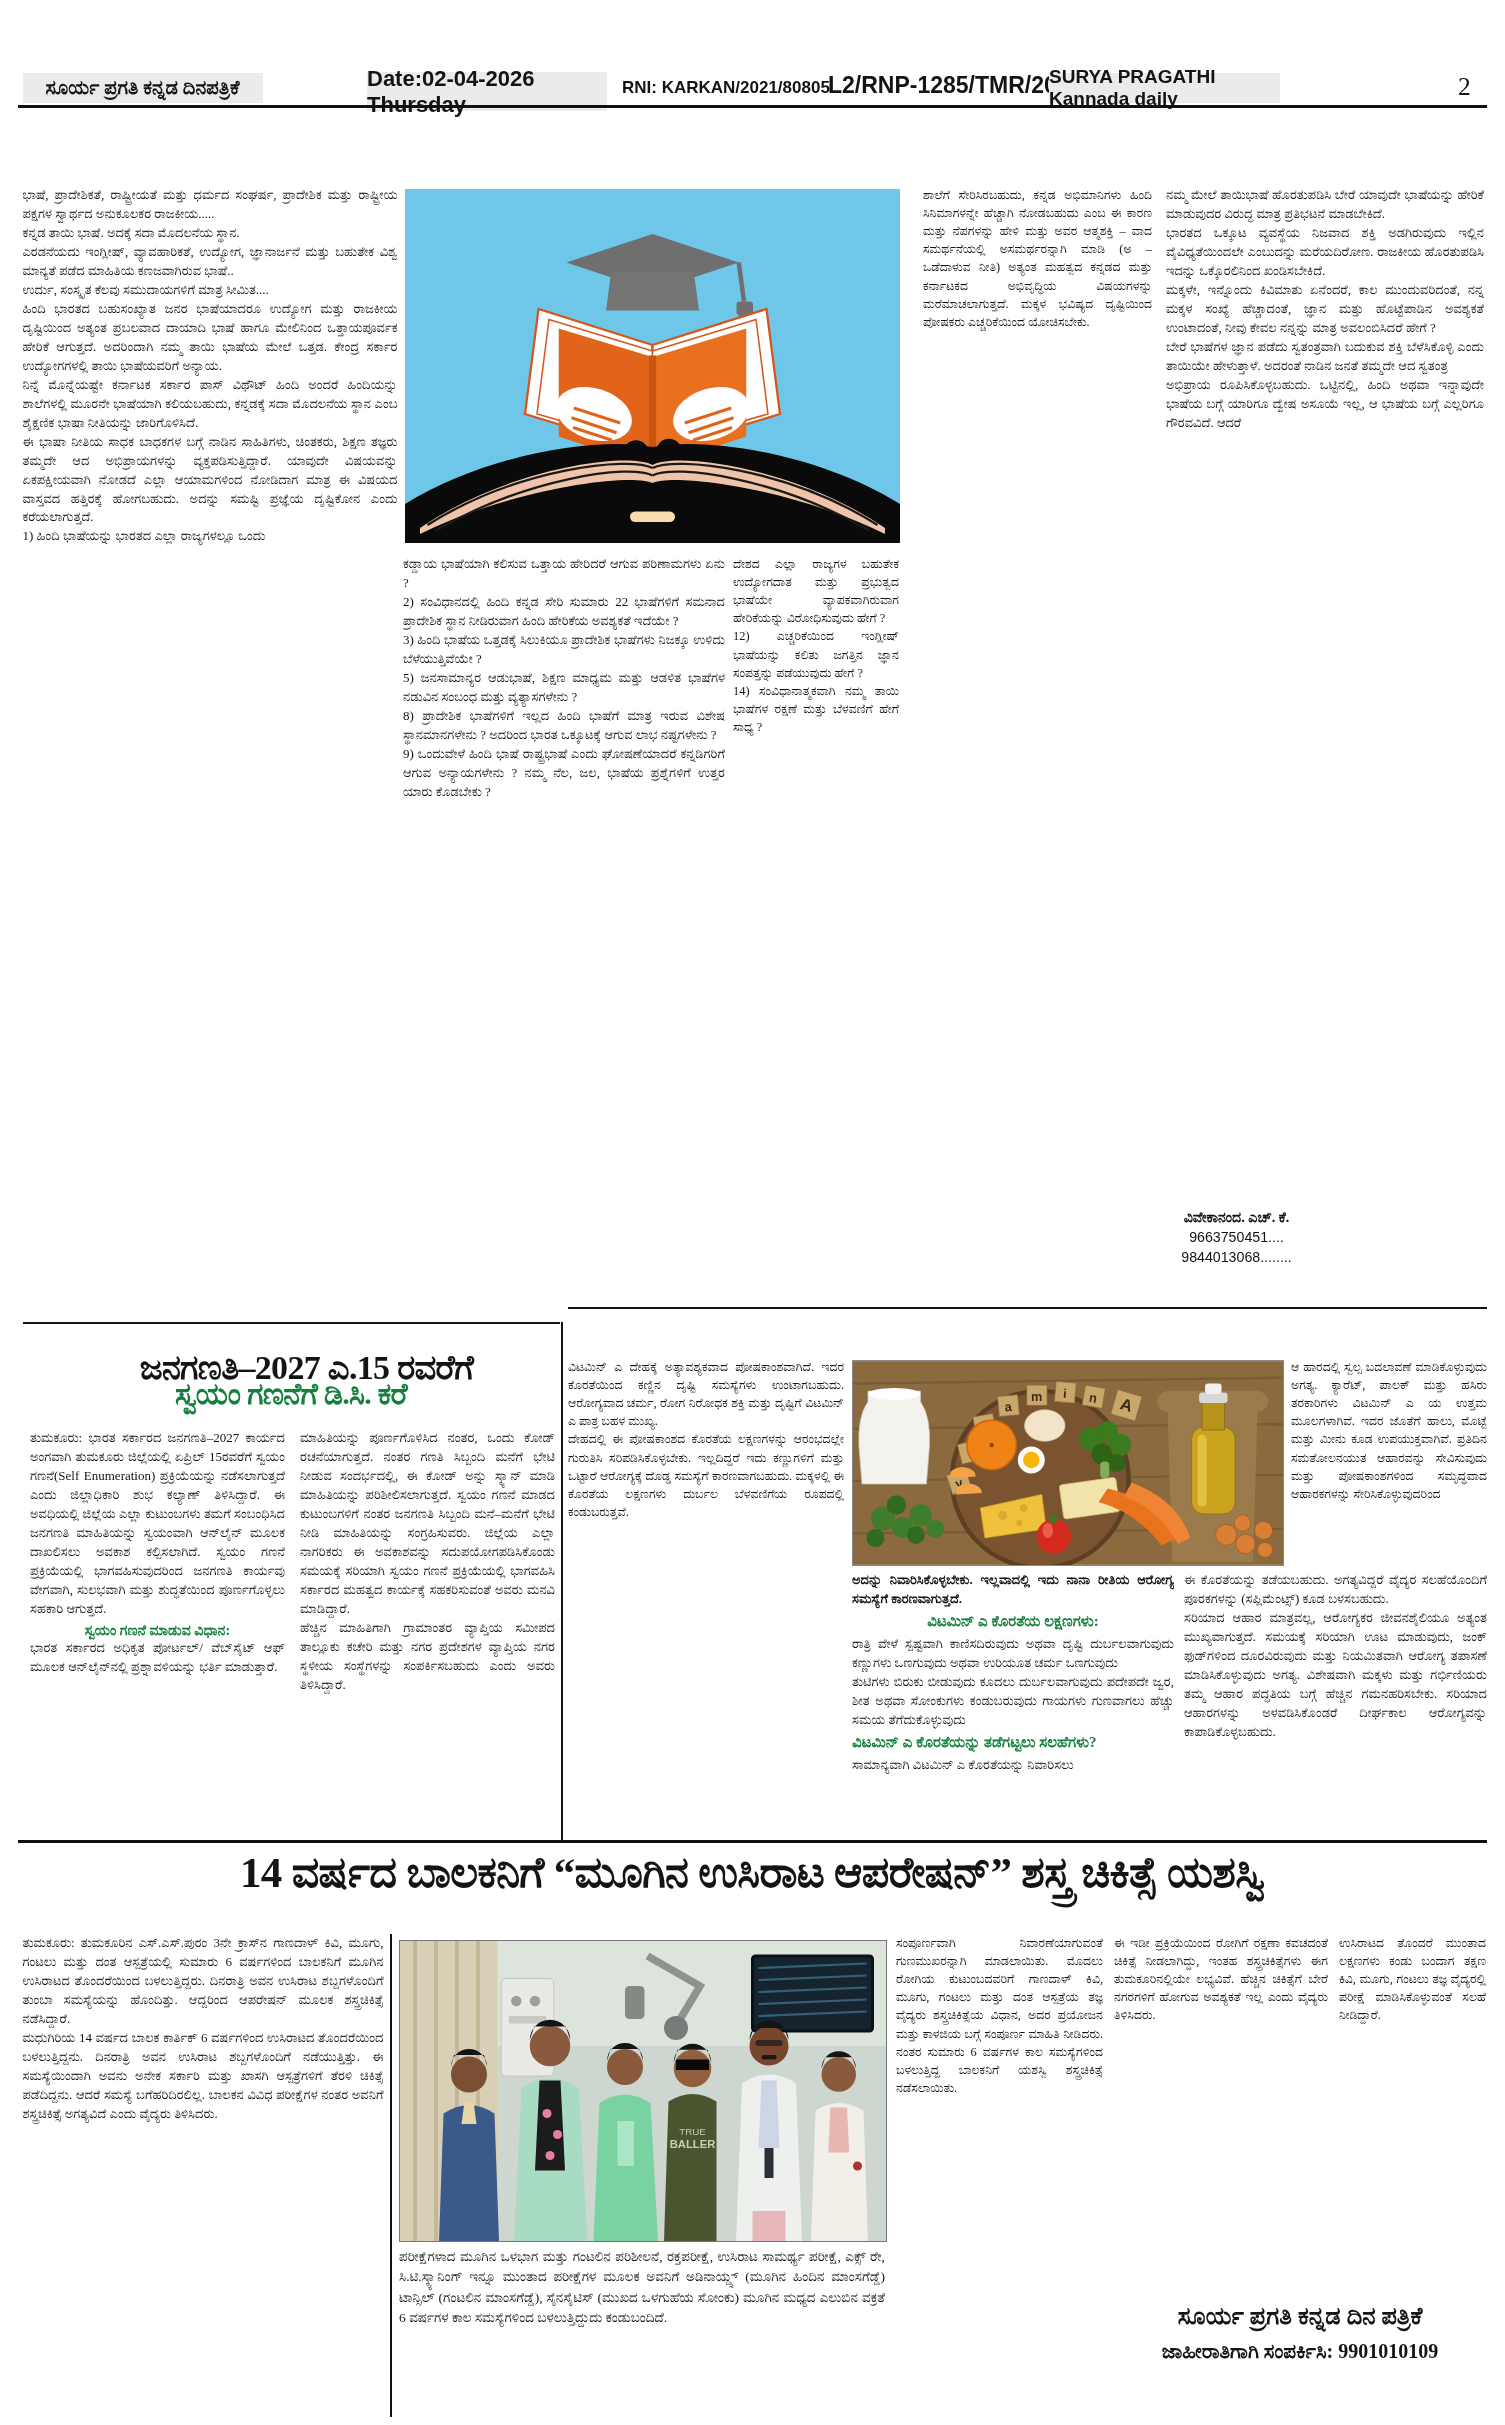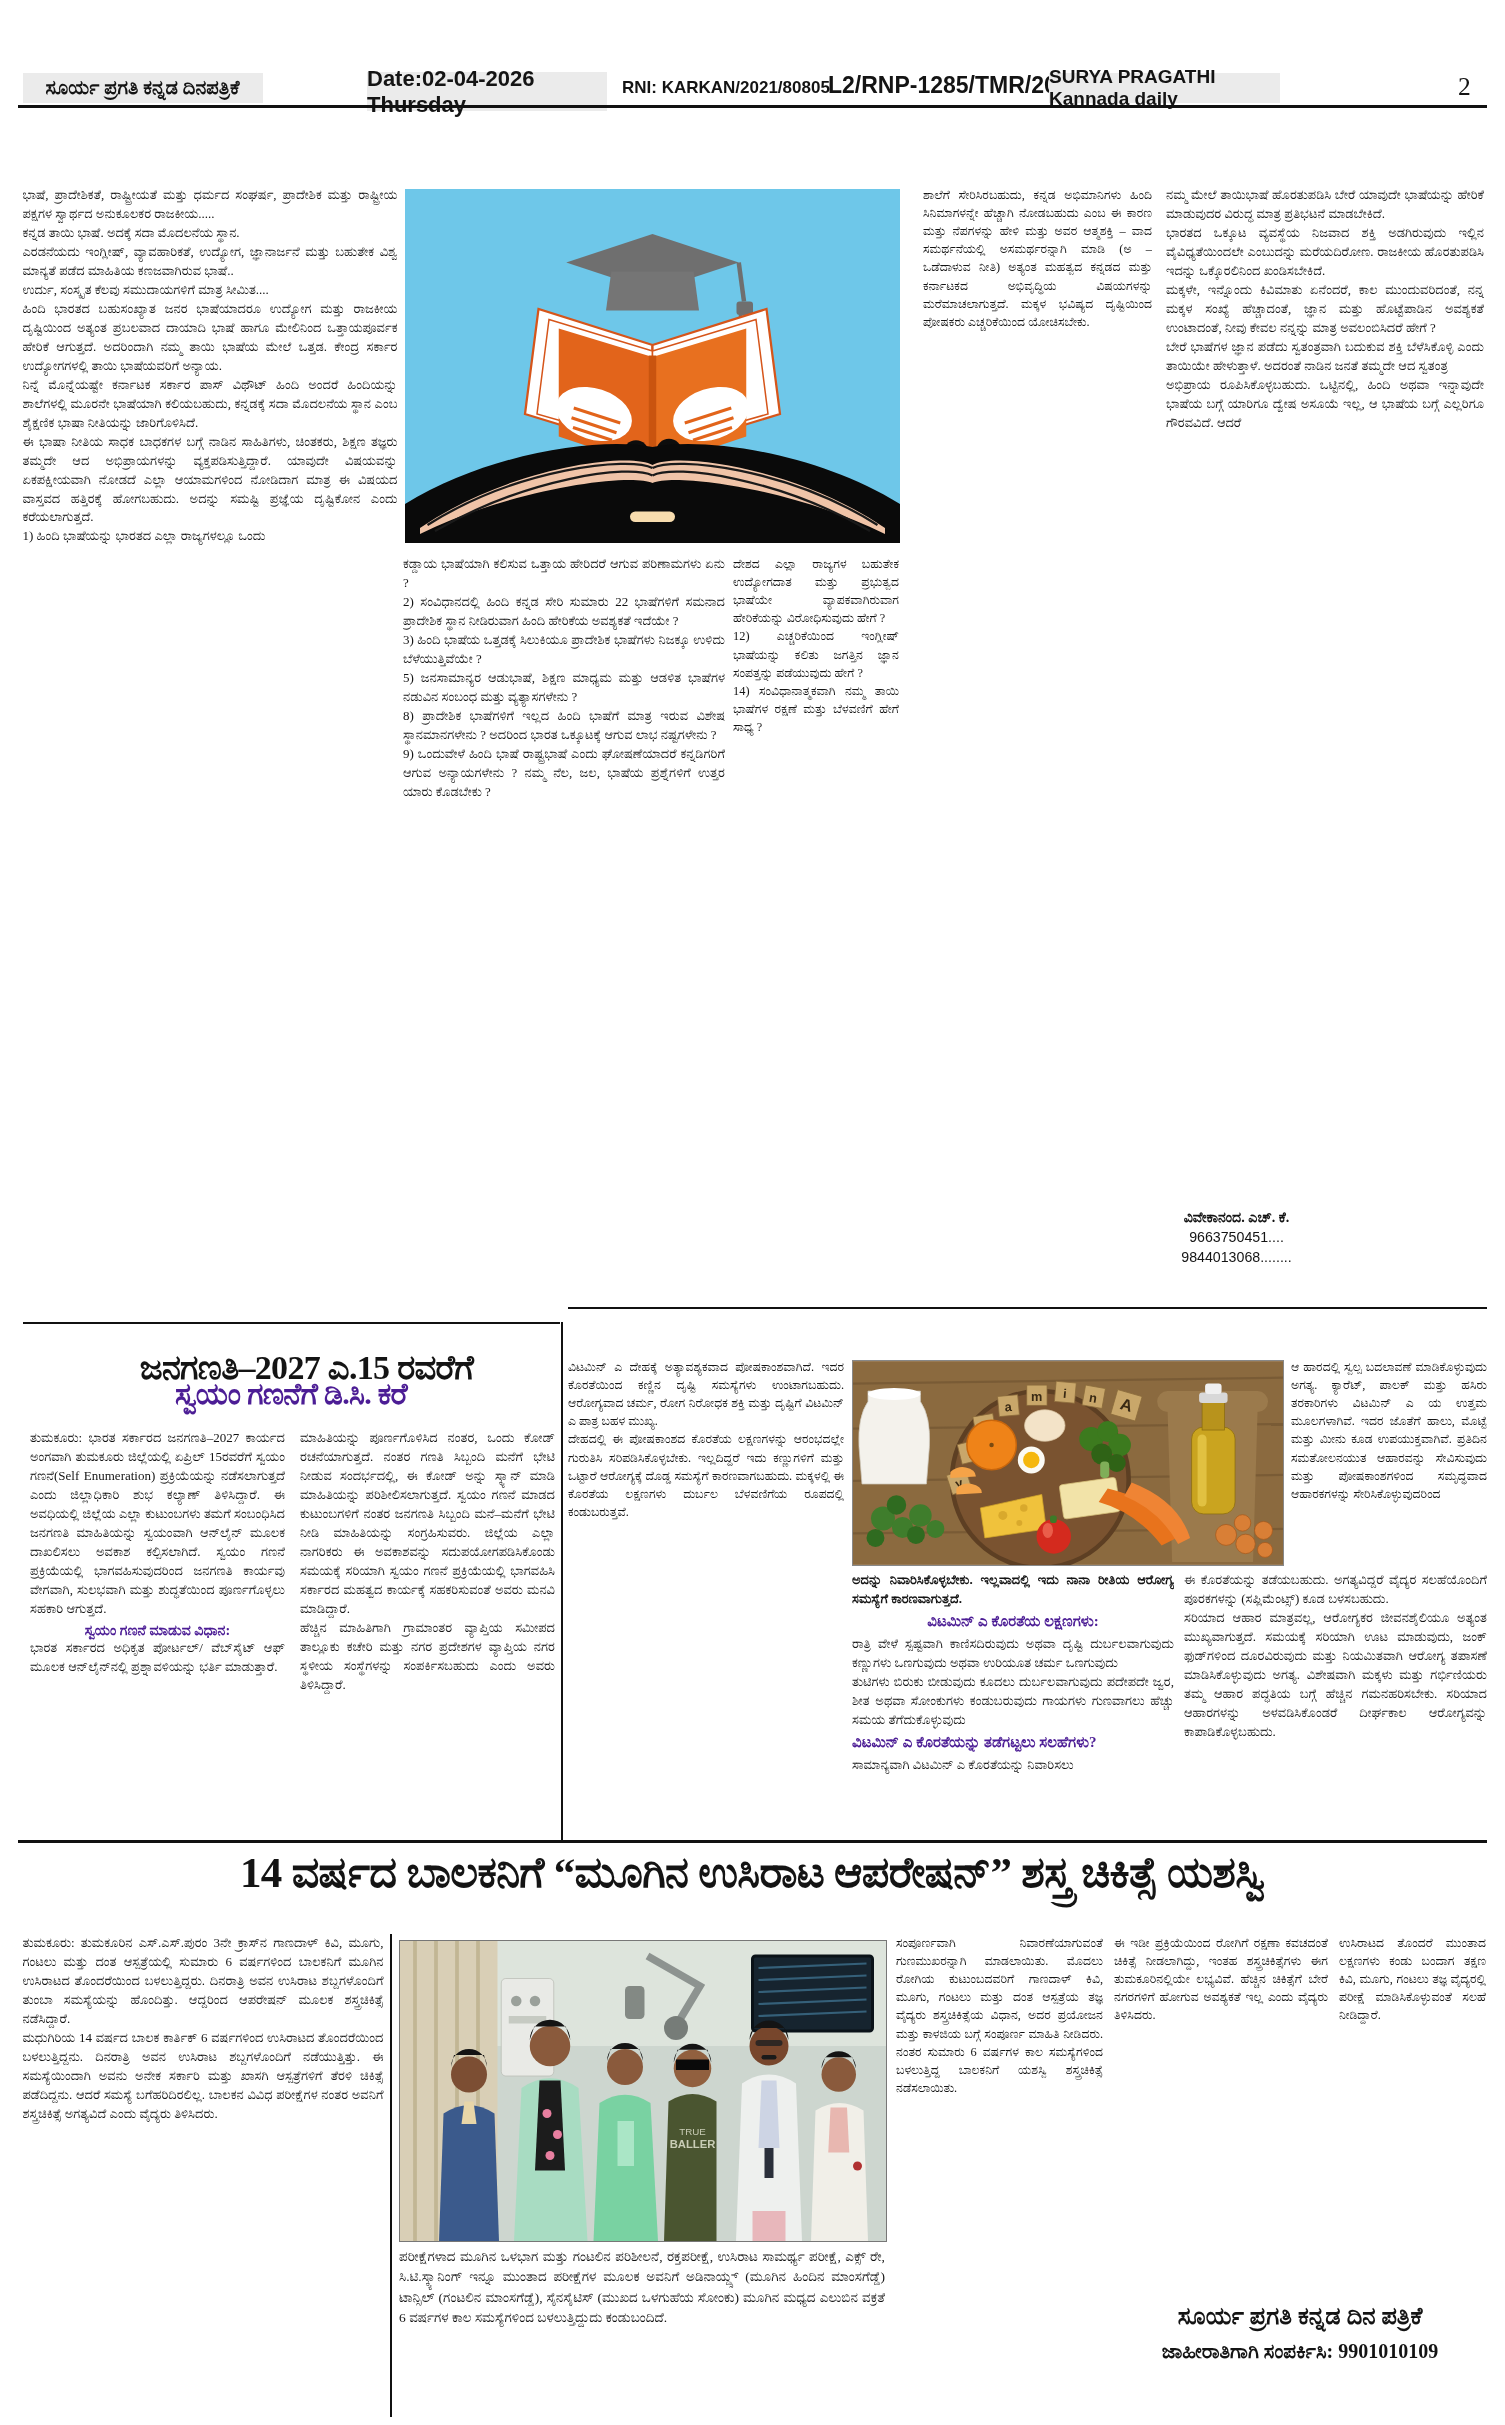--- a/index.html
+++ b/index.html
@@ -6,21 +6,21 @@
   #page{position:relative;width:1505px;height:2426px;background:#ffffff;
         font-family:"Liberation Serif","DejaVu Serif",serif;color:#141414;overflow:hidden;}
   .abs{position:absolute;}
   .chip{background:#ebebeb;display:flex;align-items:center;justify-content:center;}
   .rule{background:#111;}
   .vrule{background:#111;width:1.5px;}
   .headline{font-weight:900;text-align:center;letter-spacing:-0.7px;line-height:1.05;}
   .col{position:absolute;text-align:justify;font-size:13px;line-height:1.46;
        white-space:pre-line;overflow:hidden;word-break:break-word;}
   .narrow{font-size:12.4px;}
-  .red{color:#4c1d95;font-family:Liberation Serif, serif;}
+  .red{color:#15803d;font-family:Liberation Serif, serif;}
   .centerline{display:block;text-align:center;font-weight:700;}
   .fig{position:absolute;overflow:hidden;}
   svg{display:block;}
   .caption{font-size:13.5px;line-height:1.5;}
   .contact{text-align:center;font-weight:900;line-height:1.35;}
 </style>
 </head>
 <body>
 <div id="page">
 

